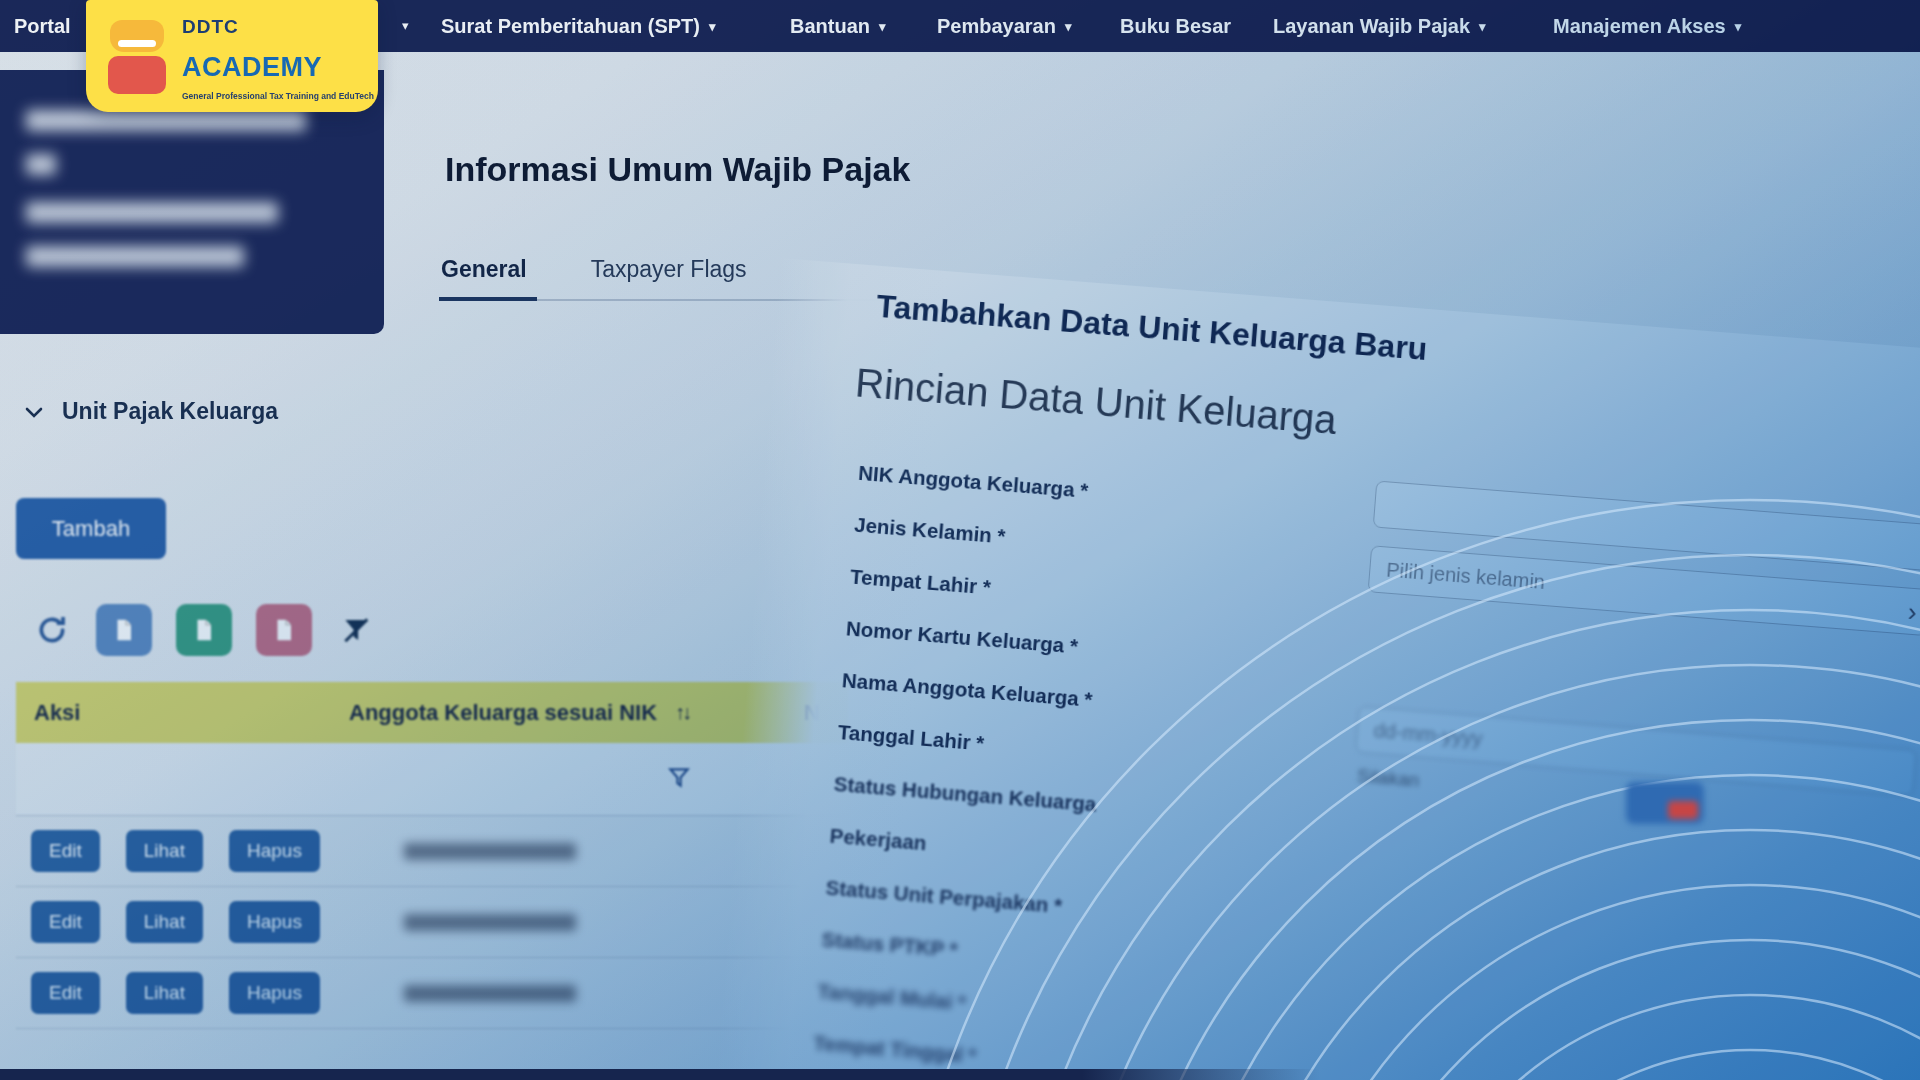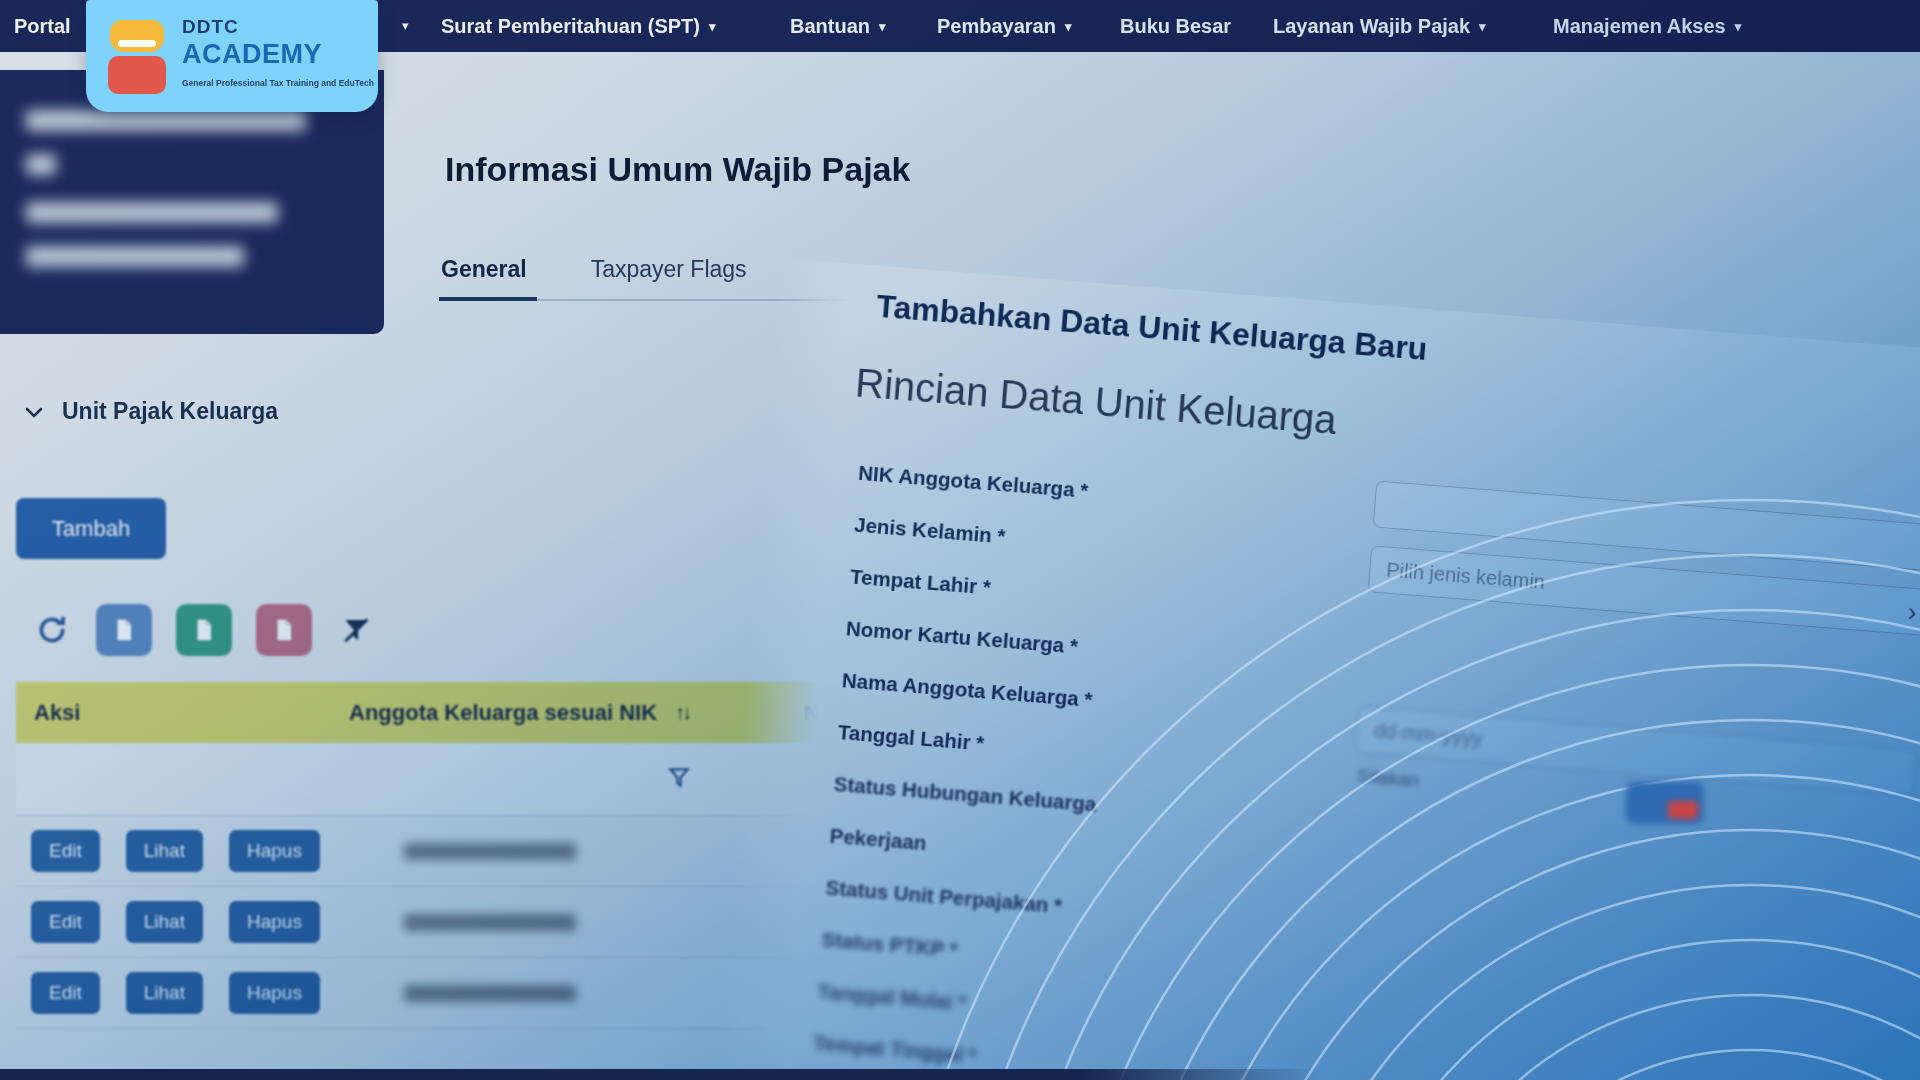--- a/index.html
+++ b/index.html
@@ -95,32 +95,32 @@
   
   .ripples{ position:absolute; inset:0; z-index:4; pointer-events:none; opacity:.55; }
   .mini-logo{ position:absolute; left:1626px; top:782px; width:78px; height:42px; z-index:5; filter:blur(3px); }
   .ml-a{ position:absolute; inset:0; background:#2f6ab2; border-radius:8px; }
   .ml-b{ position:absolute; right:6px; bottom:5px; width:30px; height:18px; background:#c74545; border-radius:4px; }
   .bottom-bar{ position:absolute; left:0; bottom:0; width:1320px; height:11px; z-index:6;
                background:linear-gradient(90deg,#16254e 0%,#16254e 82%,rgba(22,37,78,0) 100%); }
 
   
   .logo-card{ position:absolute; left:86px; top:0; width:292px; height:112px; z-index:7;
-              background:#7dd3fc; border-radius:4px 4px 22px 22px;
+              background:#fde047; border-radius:4px 4px 22px 22px;
               box-shadow:0 6px 18px rgba(10,25,60,.28); }
   .logo-icon{ position:absolute; left:22px; top:18px; width:62px; height:76px; }
   .li-yellow{ position:absolute; left:2px; top:2px; width:54px; height:32px;
               background:#f6b93b; border-radius:12px 12px 14px 14px; }
   .li-yellow::after{ content:""; position:absolute; left:8px; top:20px; width:38px; height:7px;
                      background:#ffffff; border-radius:4px; }
   .li-red{ position:absolute; left:0; top:38px; width:58px; height:38px;
            background:#e2574c; border-radius:10px; }
   .logo-text{ position:absolute; left:96px; top:16px; }
   .lt-ddtc{ font-size:19px; font-weight:bold; color:#1d3e73; letter-spacing:1px; }
-  .lt-academy{ font-size:27px; font-weight:bold; color:#1769b3; letter-spacing:.5px; margin-top:1px; }
+  .lt-academy{ font-size:27px; font-weight:bold; color:#1769b3; letter-spacing:.5px; margin-top:14px; }
   .lt-tagline{ font-size:8.5px; font-weight:bold; color:#27416e; margin-top:8px; white-space:nowrap; }
 </style>
 </head>
 <body>
 
 <div class="screen">
 
   <div class="bg">
 
     <nav class="topnav">

